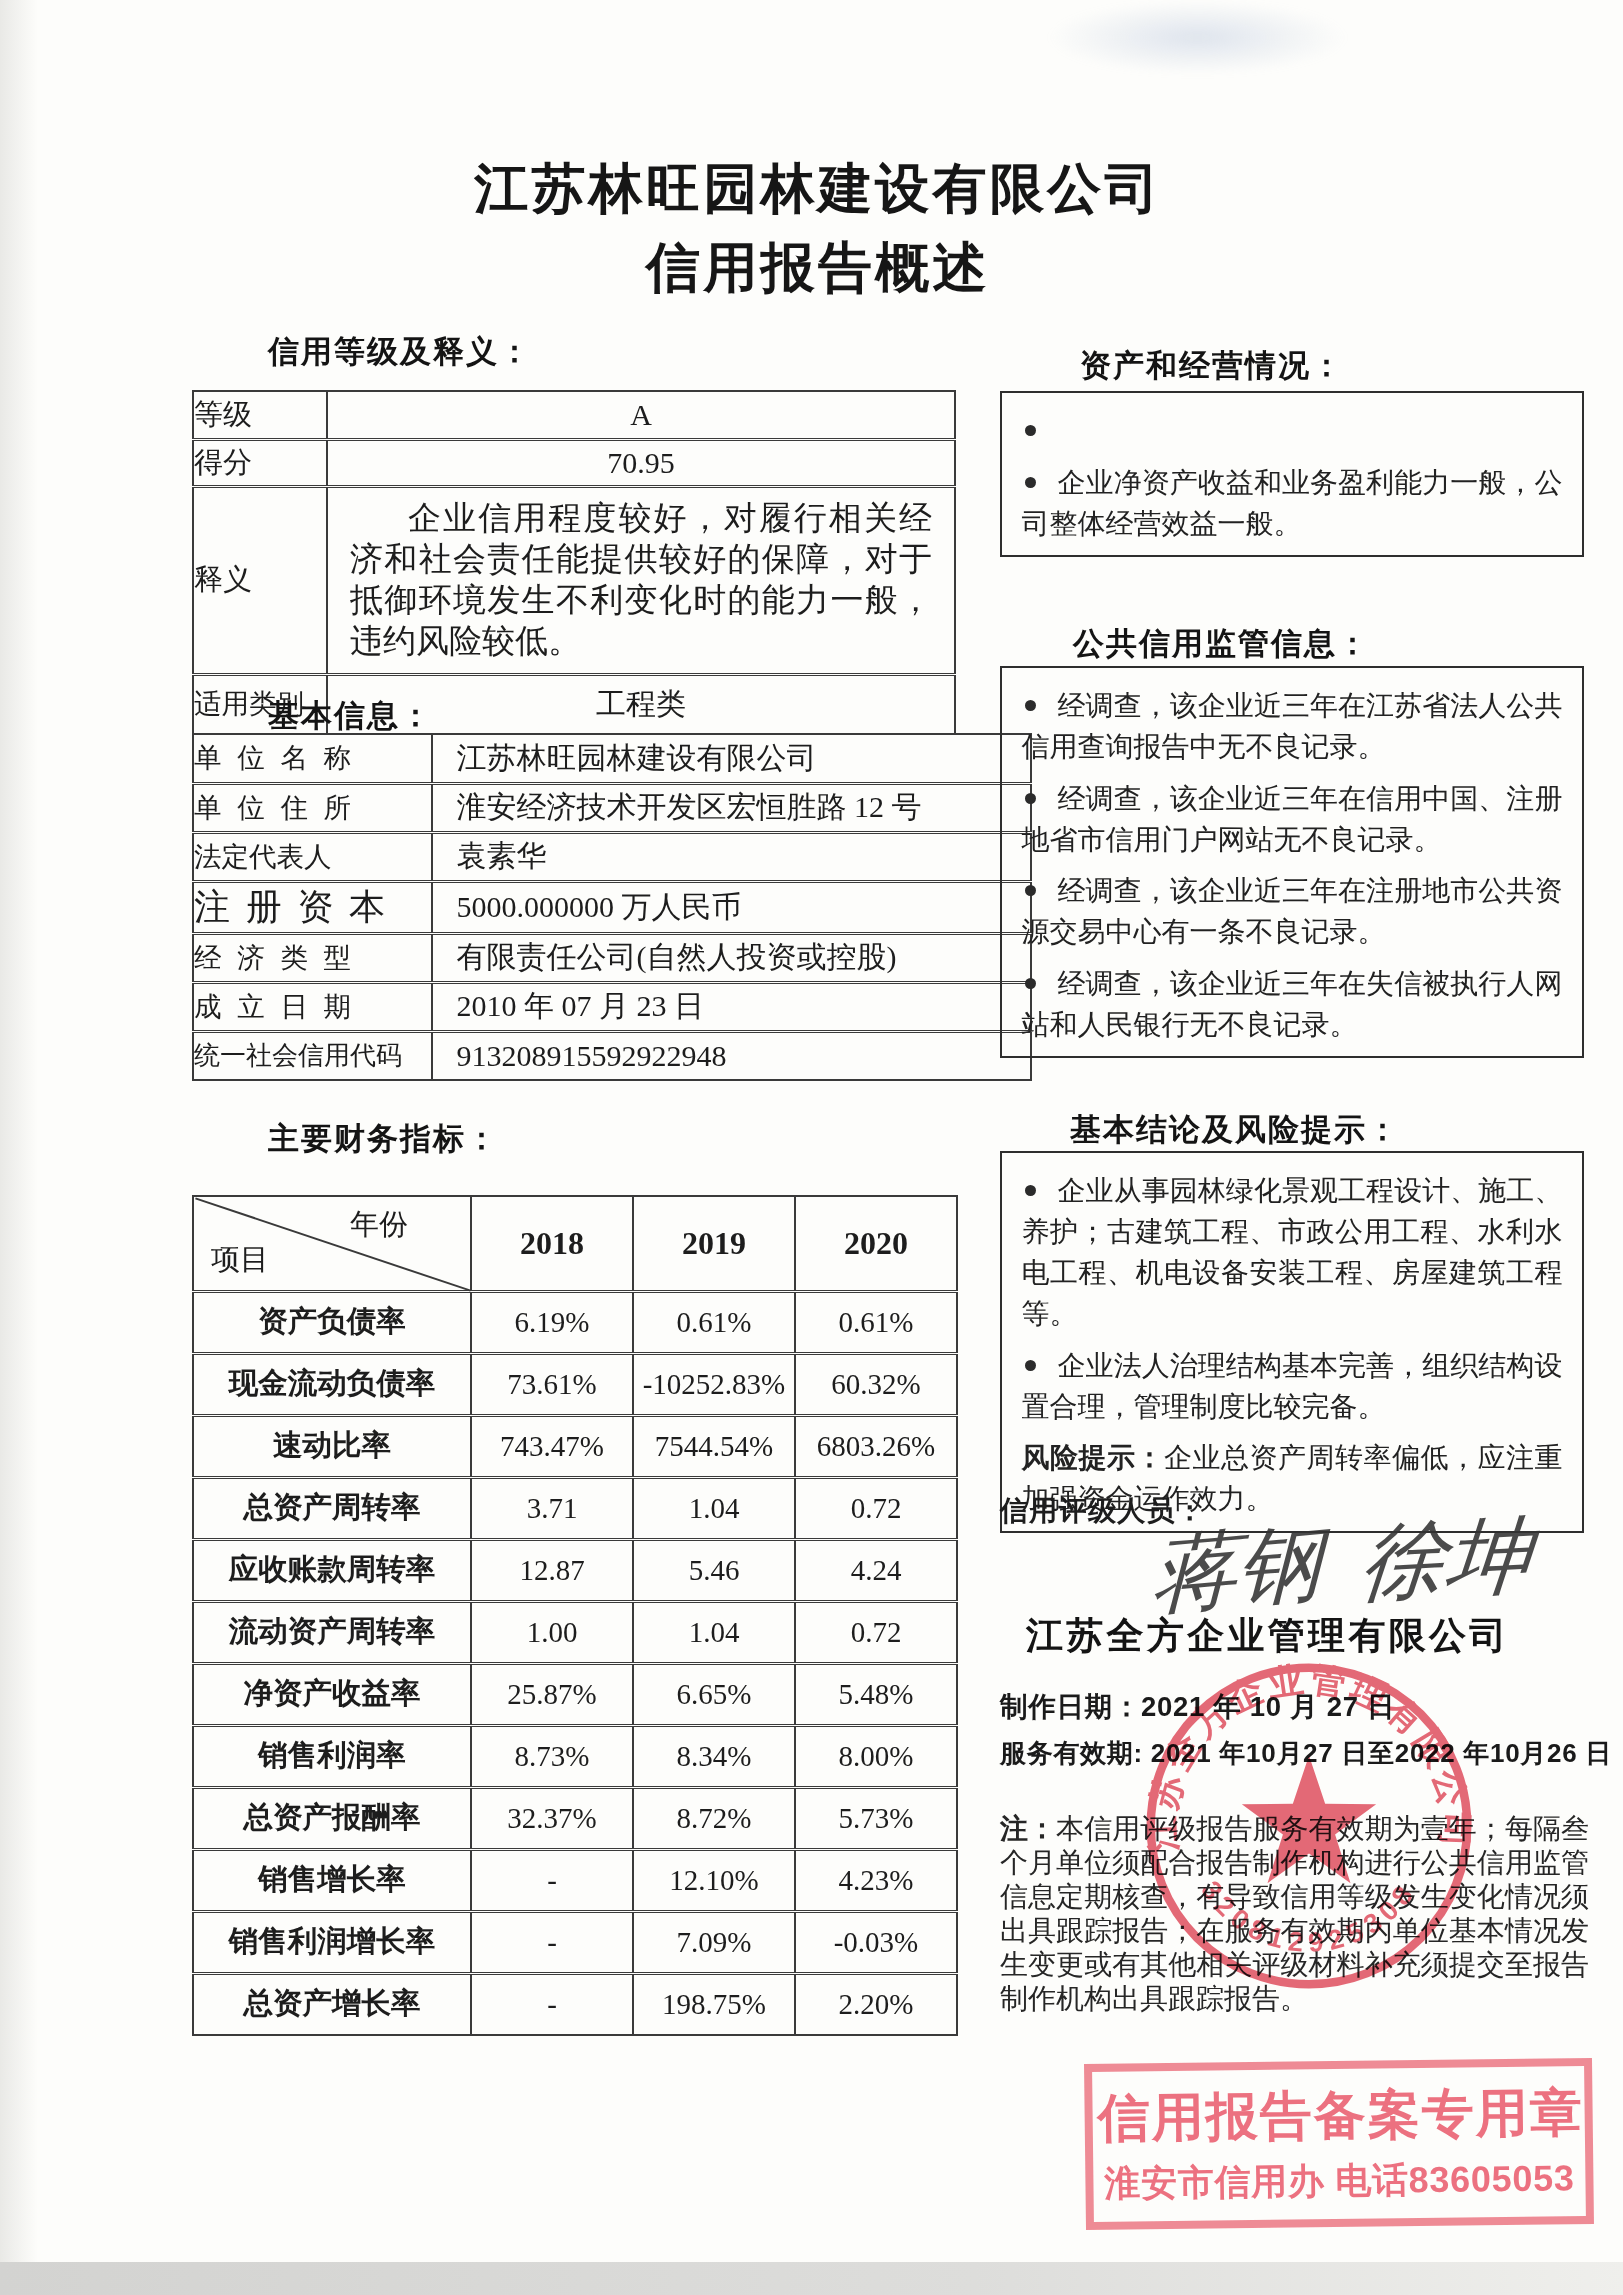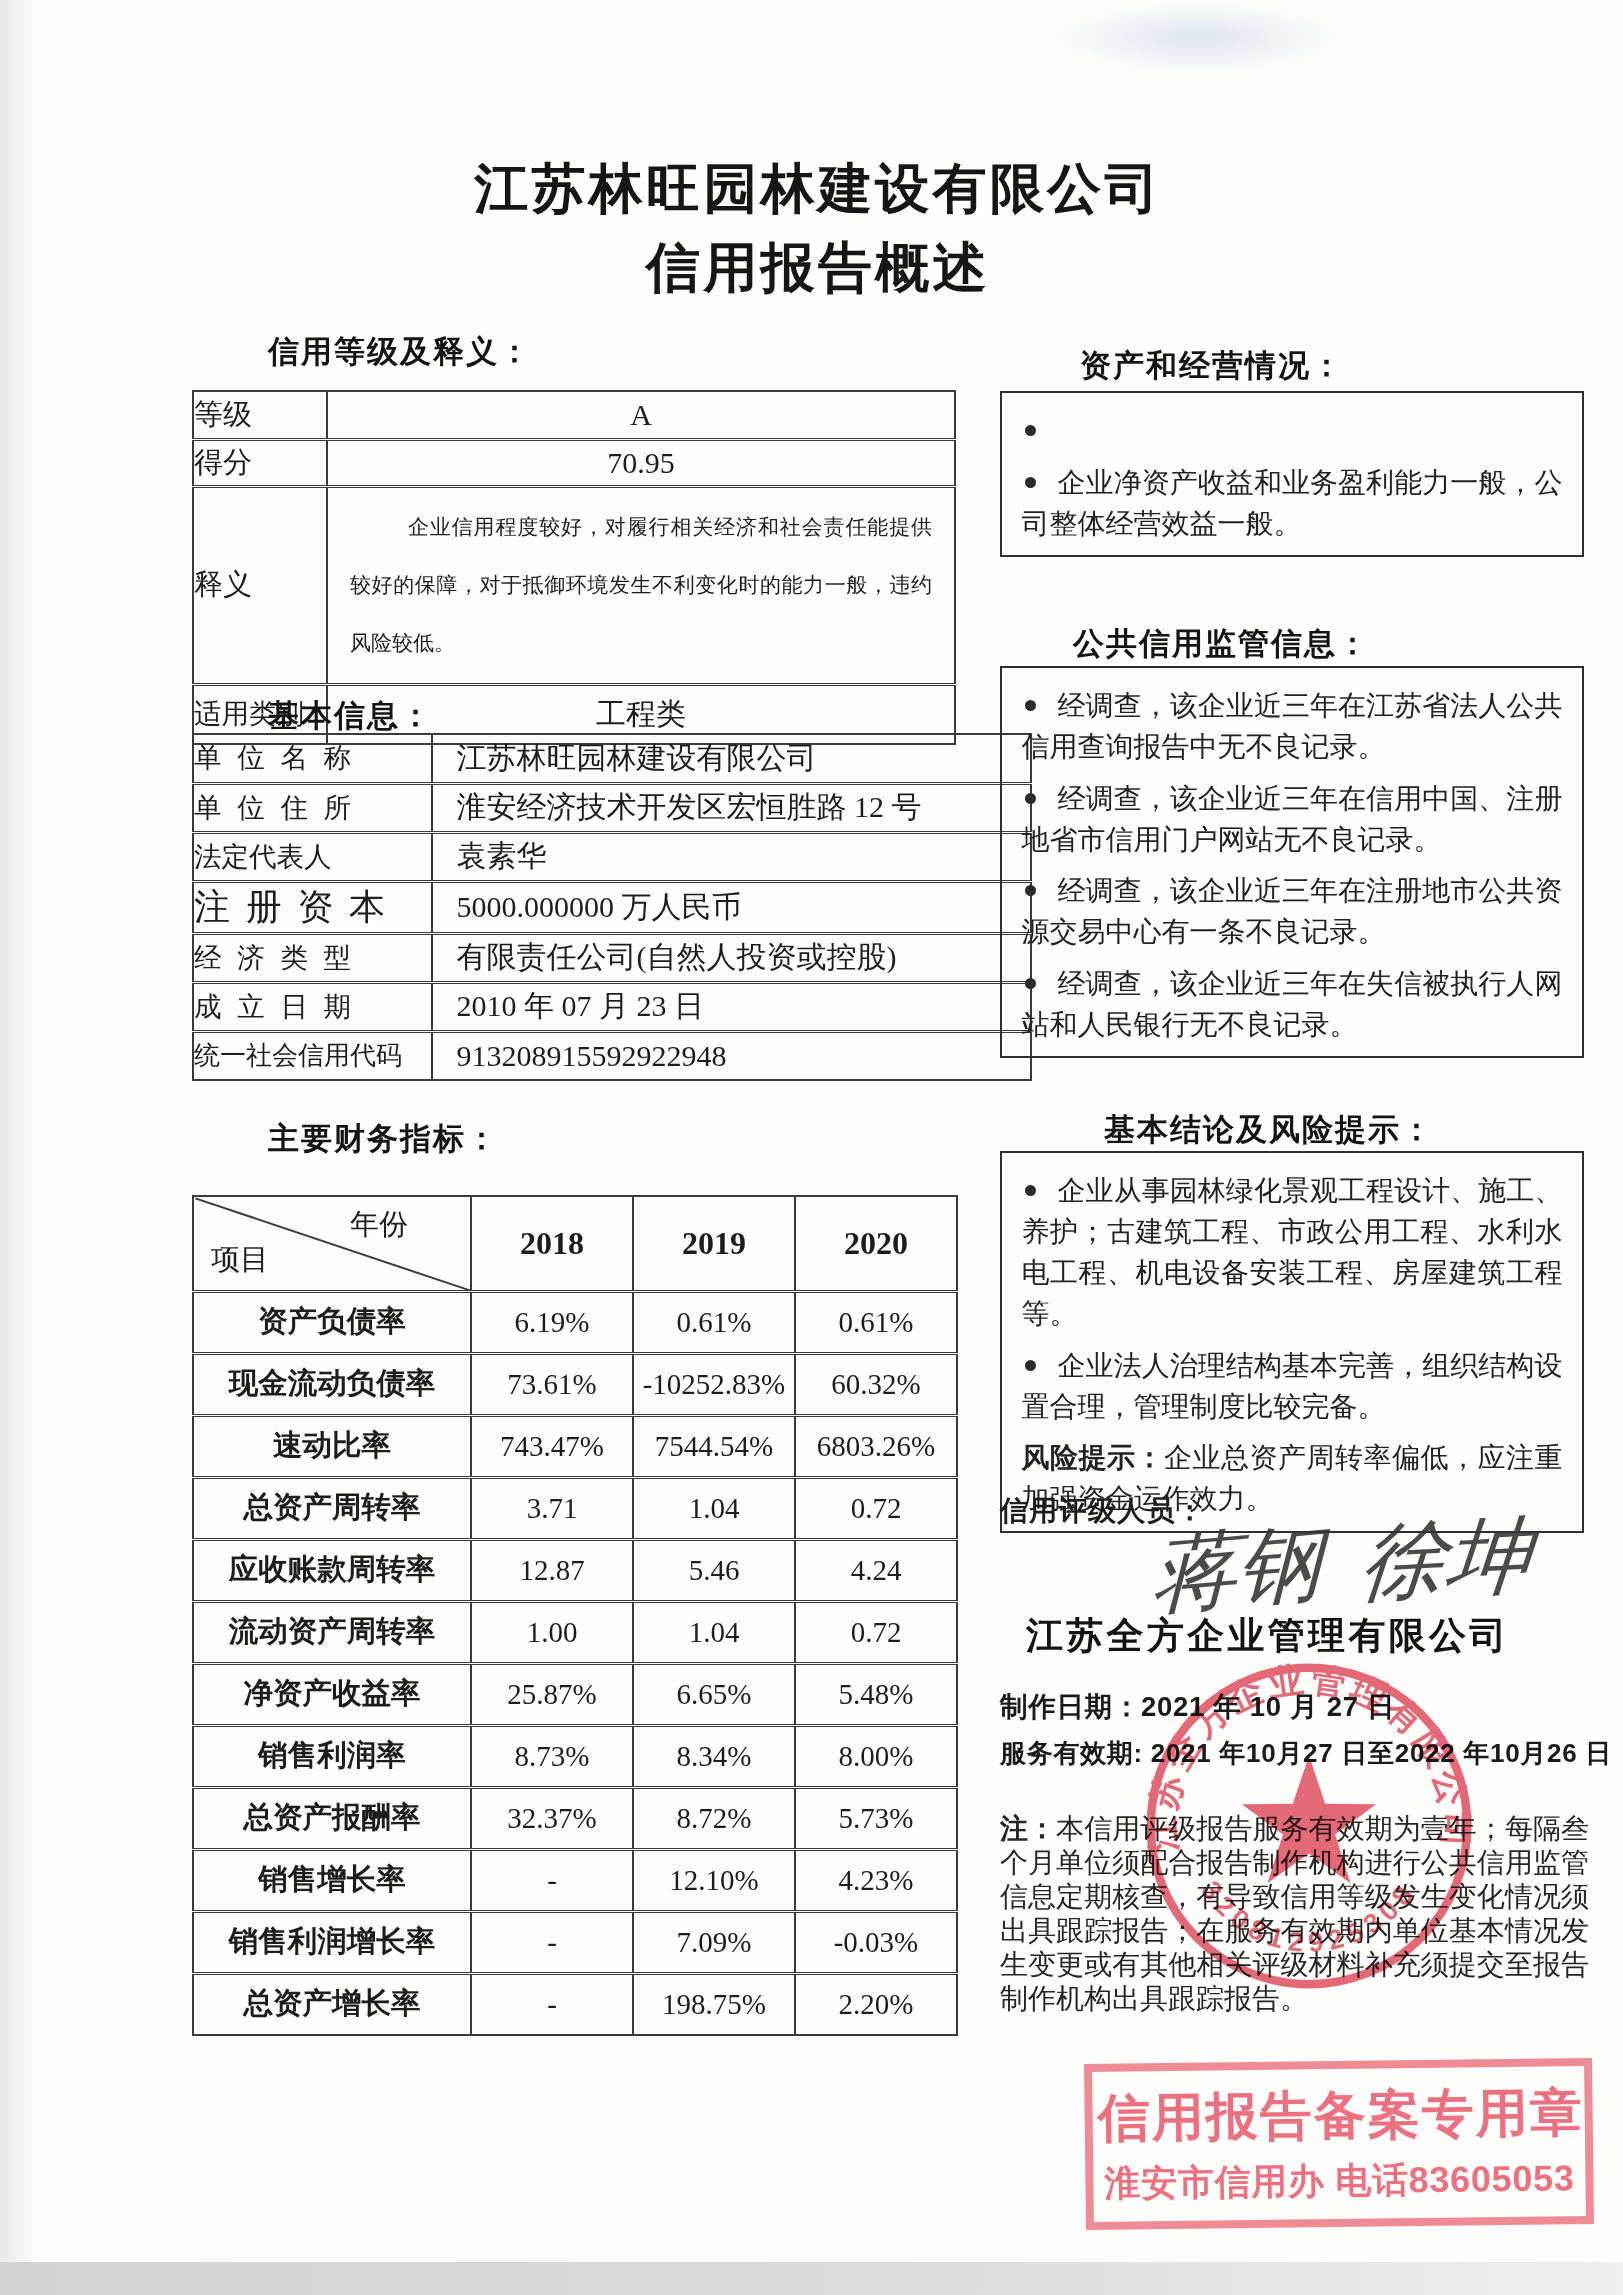--- a/index.html
+++ b/index.html
@@ -20,21 +20,21 @@
          font-size:31px;letter-spacing:2px;color:#141414;white-space:nowrap;}
   
   table.doc{position:absolute;border-collapse:collapse;table-layout:fixed;}
   table.doc{border:2.6px solid #3a3a3a;}
   table.doc td{border-left:2px solid #3a3a3a;border-right:2px solid #3a3a3a;padding:0;vertical-align:middle;}
   table.doc tr + tr td{border-top:3.9px double #3a3a3a;}
   .lblc{text-align:left;font-size:29px;}
   .valc{text-align:center;font-size:30px;}
   .vall{text-align:left;padding-left:23.6px !important;font-size:30px;}
   .spread{letter-spacing:15.7px;}
-  .jy{text-align:justify;padding:10.5px 22px 10.5px 22px !important;text-indent:58px;line-height:58px;font-size:21px;}
+  .jy{text-align:justify;padding:10.5px 22px 10.5px 22px !important;text-indent:58px;line-height:41px;font-size:33px;}
   .finlbl{font-family:"Liberation Sans","DejaVu Sans",sans-serif;font-weight:bold;font-size:29.5px;text-align:center;}
   .finval{font-size:29px;text-align:center;}
   .finyr{font-weight:bold;font-size:32px;text-align:center;}
   .diag{position:relative;}
   .diag svg{position:absolute;left:0;top:0;}
   .corner-top{position:absolute;top:7.9px;left:156px;font-size:29px;}
   .corner-bottom{position:absolute;bottom:9.2px;left:17px;font-size:29px;}
   
   .rbox{position:absolute;left:1000px;width:584px;border:2px solid #2e2e2e;box-sizing:border-box;
         padding:17px 19.6px 11.8px 19.6px;font-size:28px;line-height:41px;text-align:justify;color:#222;}
@@ -241,21 +241,21 @@
   </div>
 
   <div class="sec-h" style="left:1073px;top:623px">公共信用监管信息：</div>
   <div class="rbox" style="top:666px">
     <p><span class="dot"></span><span>经调查，该企业近三年在江苏省法人公共信用查询报告中无不良记录。</span></p>
     <p><span class="dot"></span><span>经调查，该企业近三年在信用中国、注册地省市信用门户网站无不良记录。</span></p>
     <p><span class="dot"></span><span>经调查，该企业近三年在注册地市公共资源交易中心有一条不良记录。</span></p>
     <p><span class="dot"></span><span>经调查，该企业近三年在失信被执行人网站和人民银行无不良记录。</span></p>
   </div>
 
-  <div class="sec-h" style="left:1104px;top:1109px">基本结论及风险提示：</div>
+  <div class="sec-h" style="left:1070px;top:1109px">基本结论及风险提示：</div>
   <div class="rbox" style="top:1151px">
     <p><span class="dot"></span><span>企业从事园林绿化景观工程设计、施工、养护；古建筑工程、市政公用工程、水利水电工程、机电设备安装工程、房屋建筑工程等。</span></p>
     <p><span class="dot"></span><span>企业法人治理结构基本完善，组织结构设置合理，管理制度比较完备。</span></p>
     <p class="risk"><b>风险提示：</b><span>企业总资产周转率偏低，应注重加强资金运作效力。</span></p>
   </div>
 
   <div class="abs rater" style="left:1000px;top:1492px">信用评级人员：</div>
 
   <div class="sig" style="left:1152px;top:1512px;transform:rotate(-5deg) skewX(-6deg)">蒋钢</div>
   <div class="sig" style="left:1361px;top:1502px;transform:rotate(-3deg) skewX(-8deg)">徐坤</div>

